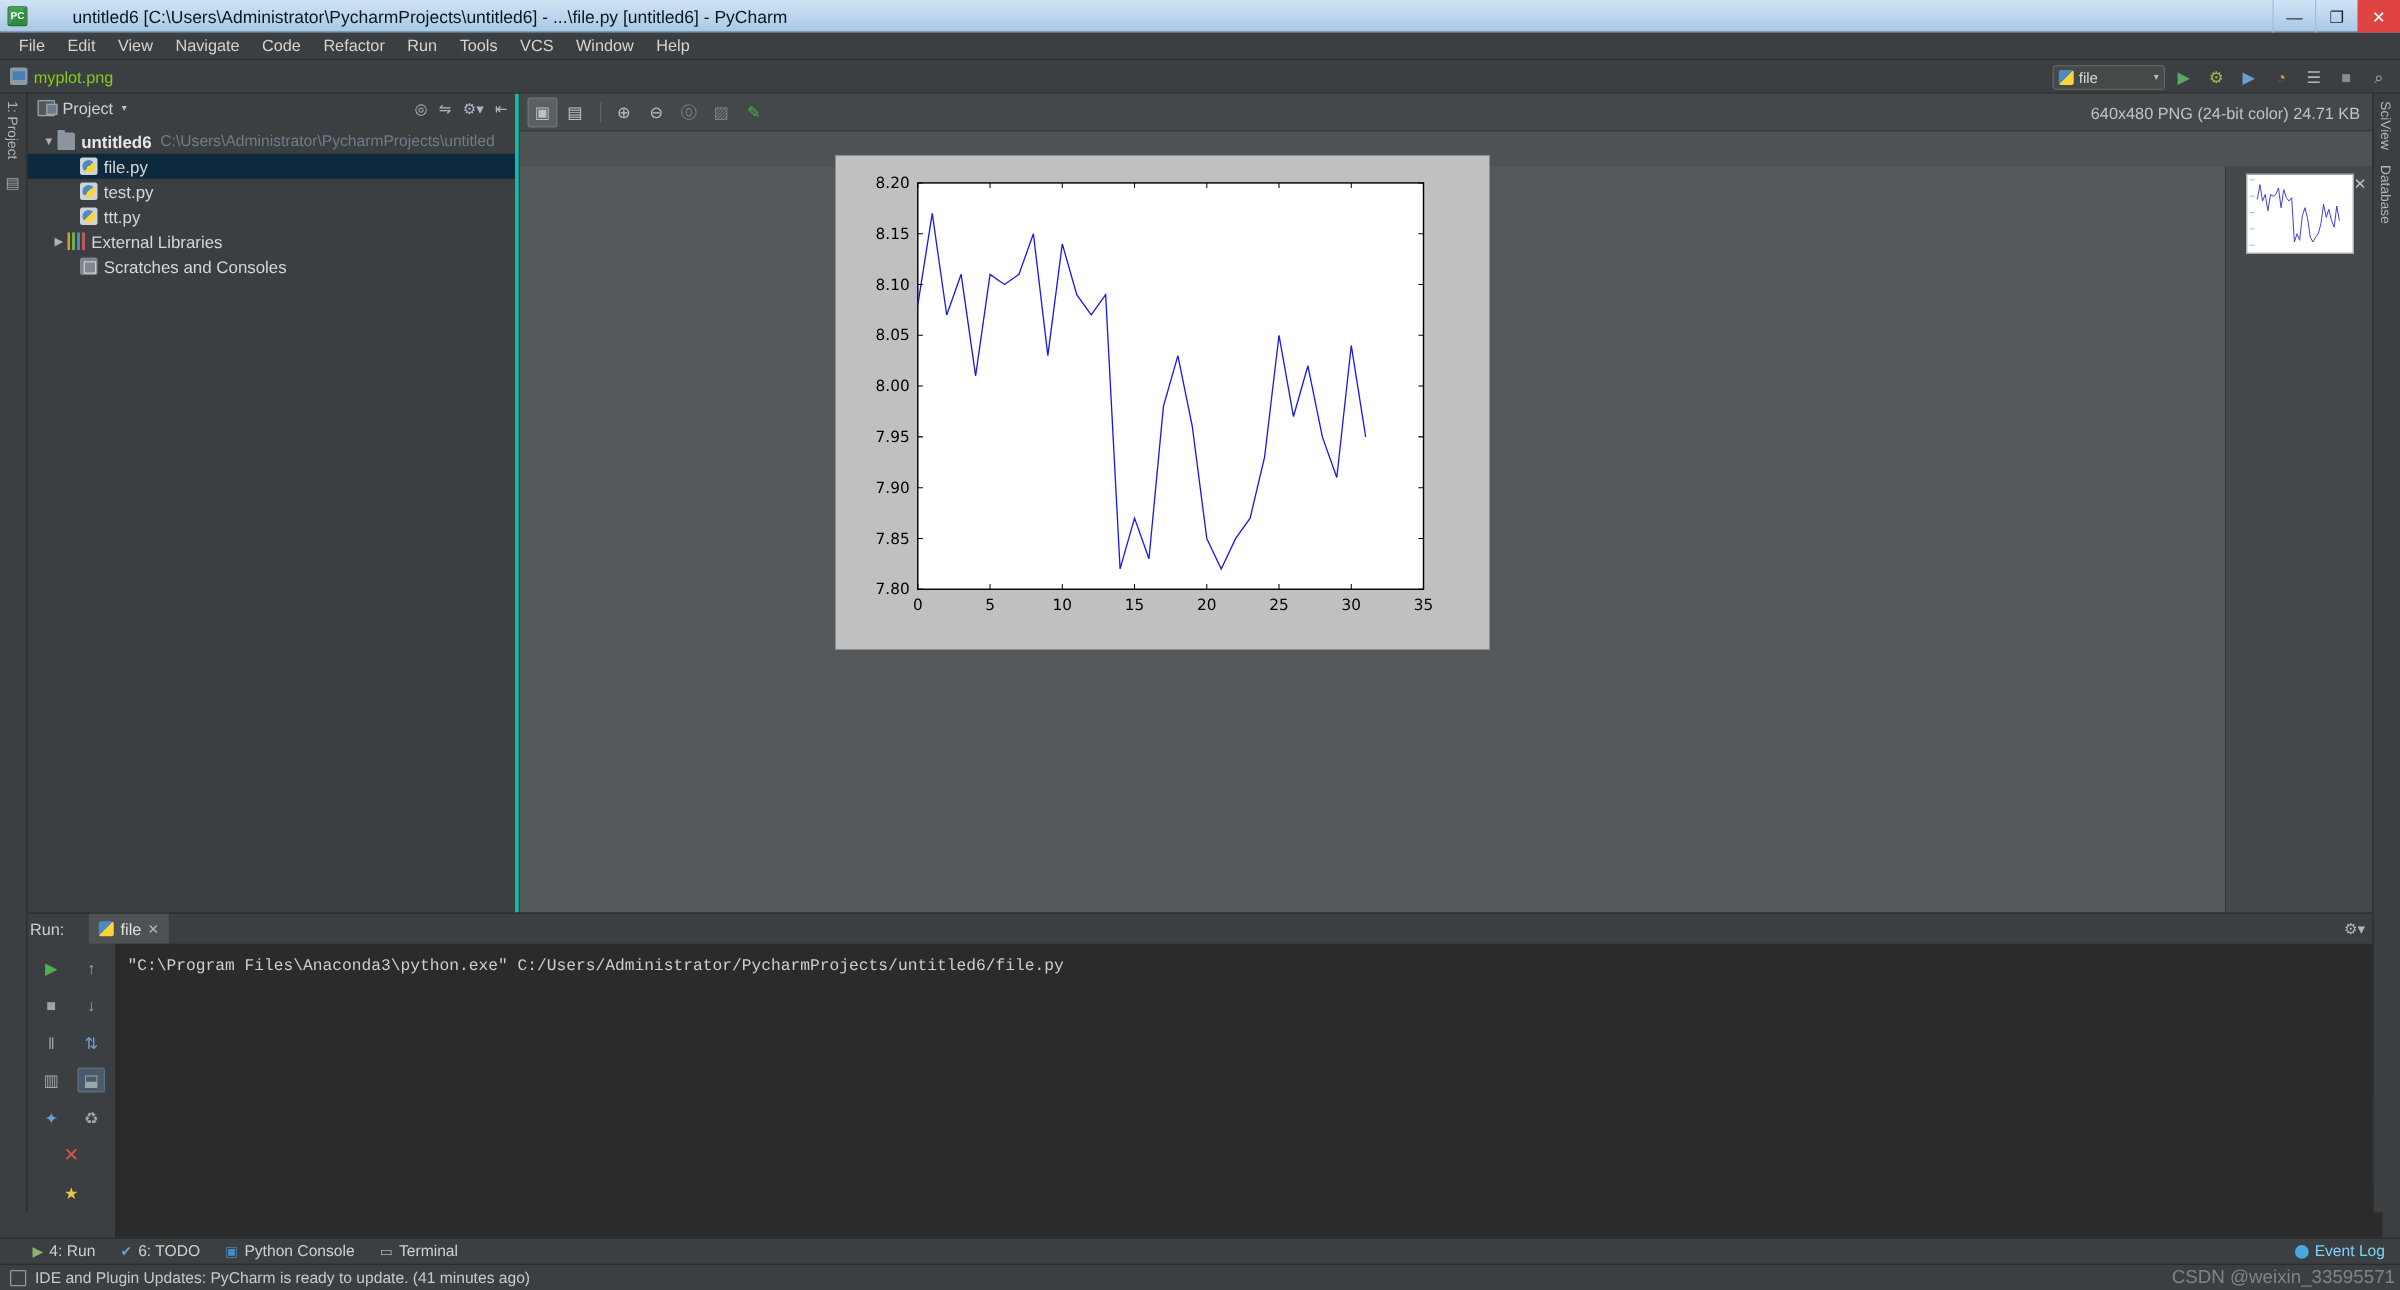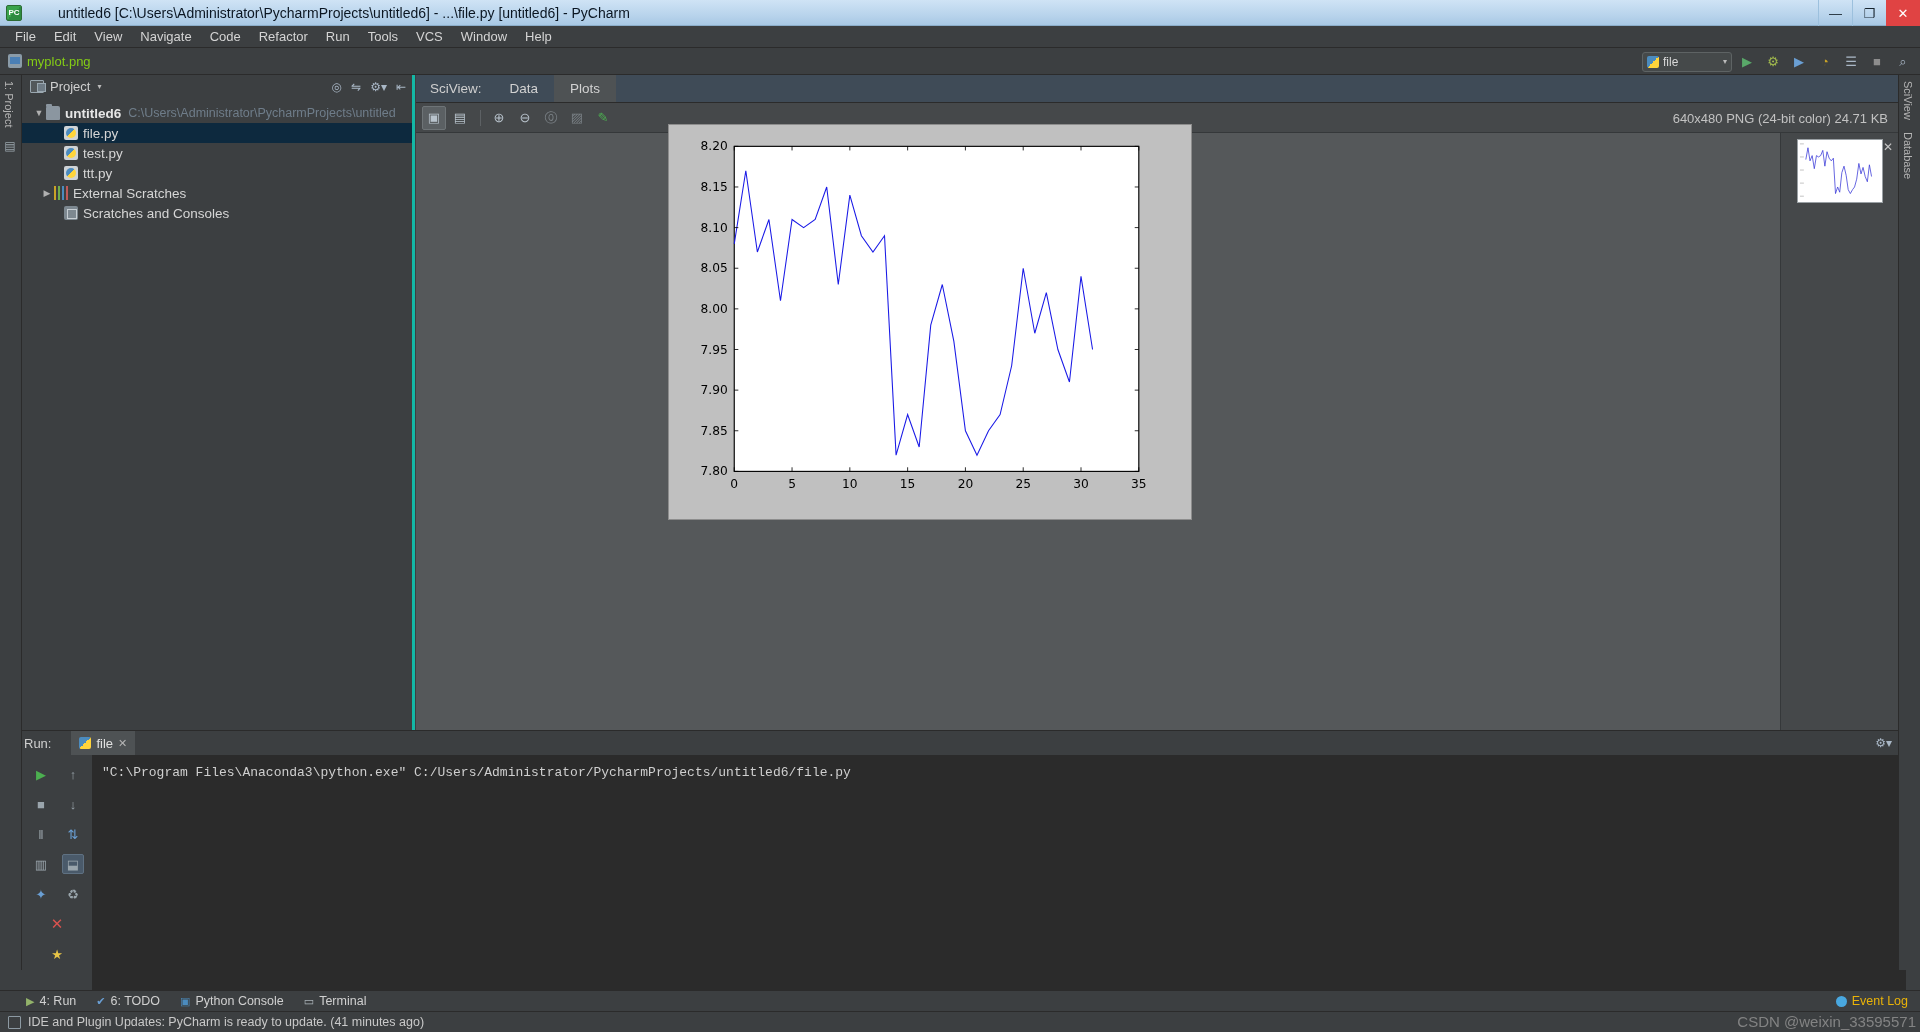--- a/index.html
+++ b/index.html
@@ -260,21 +260,21 @@
   #bottombar {
     position:absolute; left:0; right:0; bottom:21px; height:21px;
     background:#3c3f41; display:flex; align-items:center;
     padding-left:26px; border-top:1px solid #2b2b2b;
   }
   #bottombar .bitem {
     display:flex;align-items:center;gap:5px;font-size:12.5px;
     color:#d0d0d0;padding:0 12px 0 0;margin-right:8px;white-space:nowrap;
   }
   #bottombar .bico{font-size:11px;color:#93b36a;}
-  #bottombar .right{position:absolute;right:12px;display:flex;align-items:center;gap:5px;font-size:12.5px;color:#eab308;}
+  #bottombar .right{position:absolute;right:12px;display:flex;align-items:center;gap:5px;font-size:12.5px;color:#7dd3fc;}
   #bottombar .evdot{width:11px;height:11px;border-radius:50%;background:#49a8e0;}
 
   #statusbar {
     position:absolute; left:0; right:0; bottom:0; height:21px;
     background:#3c3f41; display:flex; align-items:center;
     padding-left:8px; font-size:12.5px; color:#c9c9c9;
     border-top:1px solid #2b2b2b;
   }
   #statusbar .sb-ico{width:13px;height:13px;border:1px solid #8d9aa3;margin-right:7px;border-radius:1px;}
   .watermark{
@@ -363,40 +363,34 @@
         <span class="ficon py"></span>
         <span class="tname">test.py</span>
       </div>
       <div class="trow" style="padding-left:42px">
         <span class="ficon py"></span>
         <span class="tname">ttt.py</span>
       </div>
       <div class="trow" style="padding-left:18px">
         <span class="tw">▶</span>
         <span class="ficon lib"></span>
-        <span class="tname">External Scratches</span>
+        <span class="tname">External Libraries</span>
       </div>
       <div class="trow" style="padding-left:42px">
         <span class="ficon scratch"></span>
         <span class="tname">Scratches and Consoles</span>
       </div>
     </div>
 
     <div class="hscroll">
       <div class="thumb"></div>
     </div>
   </div>
 
   <div id="sciview">
-    <div class="sv-tabbar">
-      <div class="sv-label">SciView:</div>
-      <div class="sv-tab">Data</div>
-      <div class="sv-tab active">Plots</div>
-      <div class="sv-tabfill"></div>
-    </div>
 
     <div class="sv-toolbar">
       <div class="tb-btn pressed">▣</div>
       <div class="tb-btn">▤</div>
       <div class="tb-sep"></div>
       <div class="tb-btn">⊕</div>
       <div class="tb-btn">⊖</div>
       <div class="tb-btn dim">⓪</div>
       <div class="tb-btn dim">▨</div>
       <div class="tb-btn" style="color:#4caf50">✎</div>

